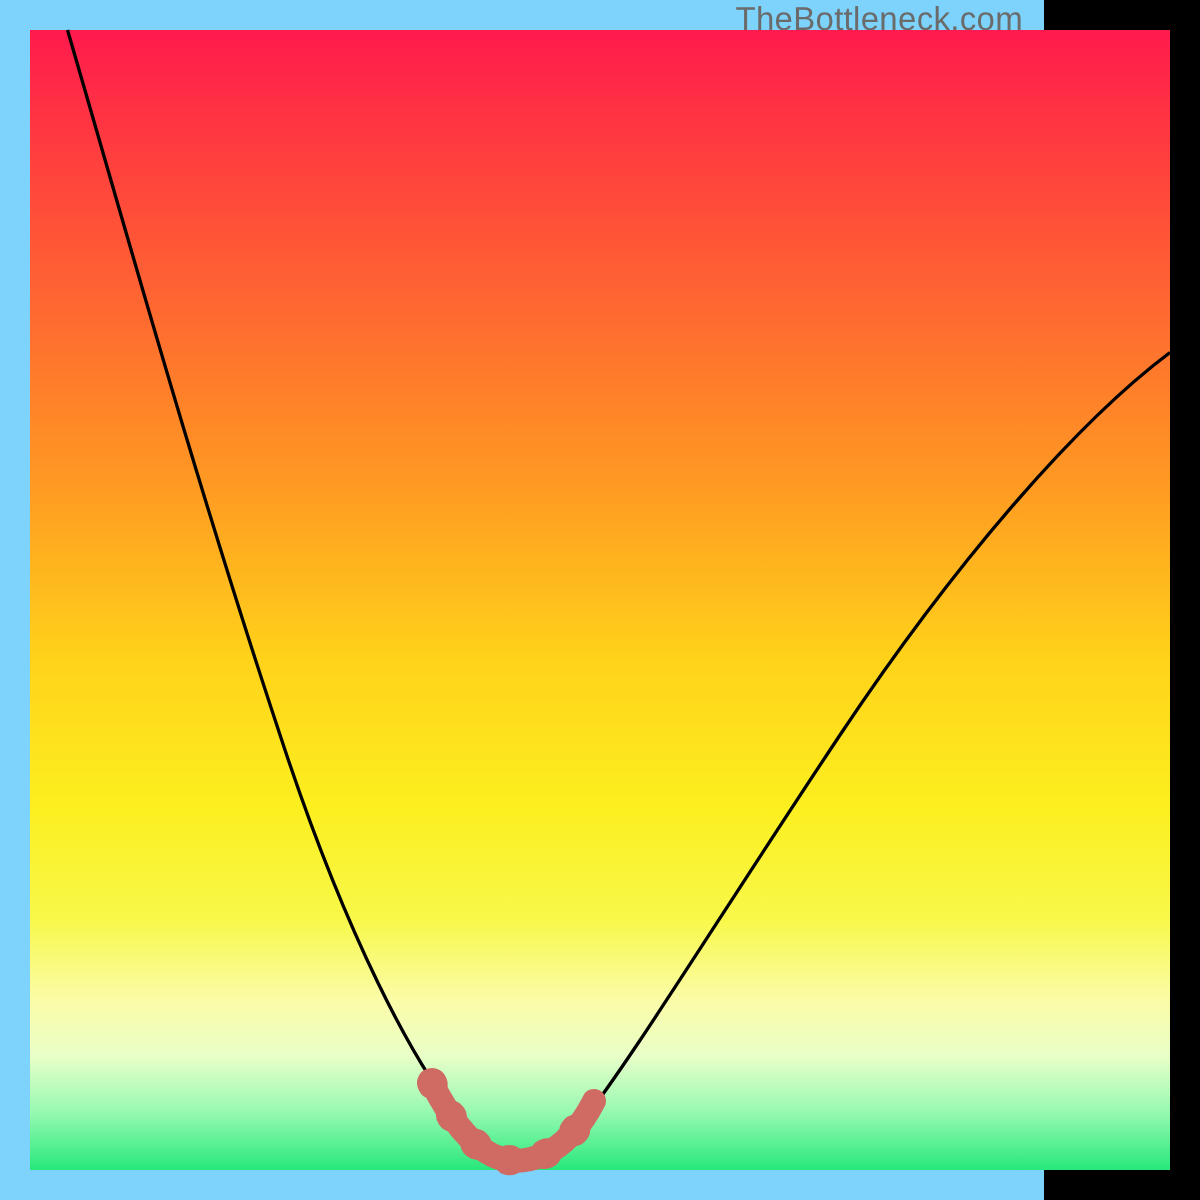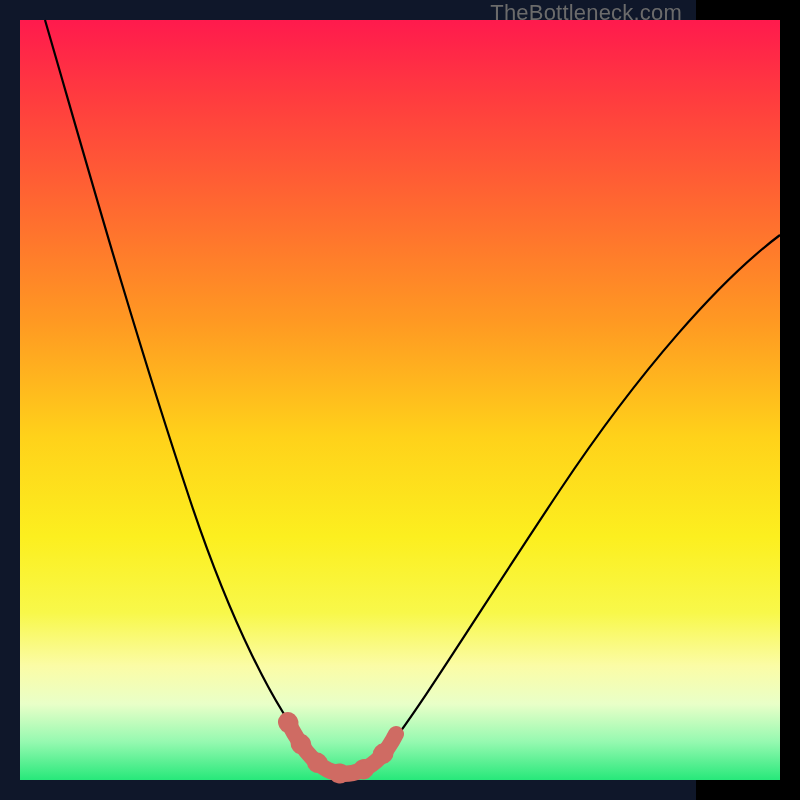--- a/index.html
+++ b/index.html
@@ -10,21 +10,21 @@
     overflow: hidden;
     background: #000;
     font-family: Arial, Helvetica, sans-serif;
   }
   .frame {
     position: absolute;
     left: 0;
     top: 0;
     width: 696px;
     height: 800px;
-    background: #0f172a;
+    background: #7dd3fc;
   }
   .plot {
     position: absolute;
     left: 20px;
     top: 20px;
     width: 760px;
     height: 760px;
     background: linear-gradient(to bottom,
       #ff1a4d 0%,
       #ff3b3f 10%,

